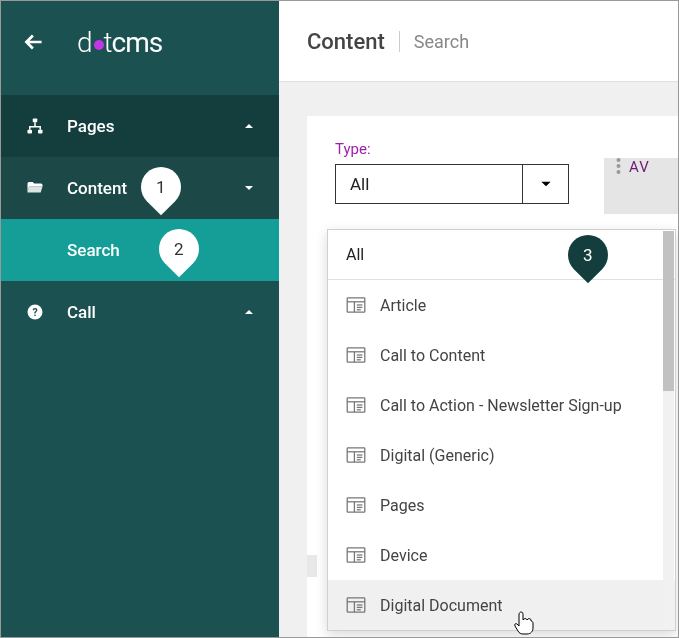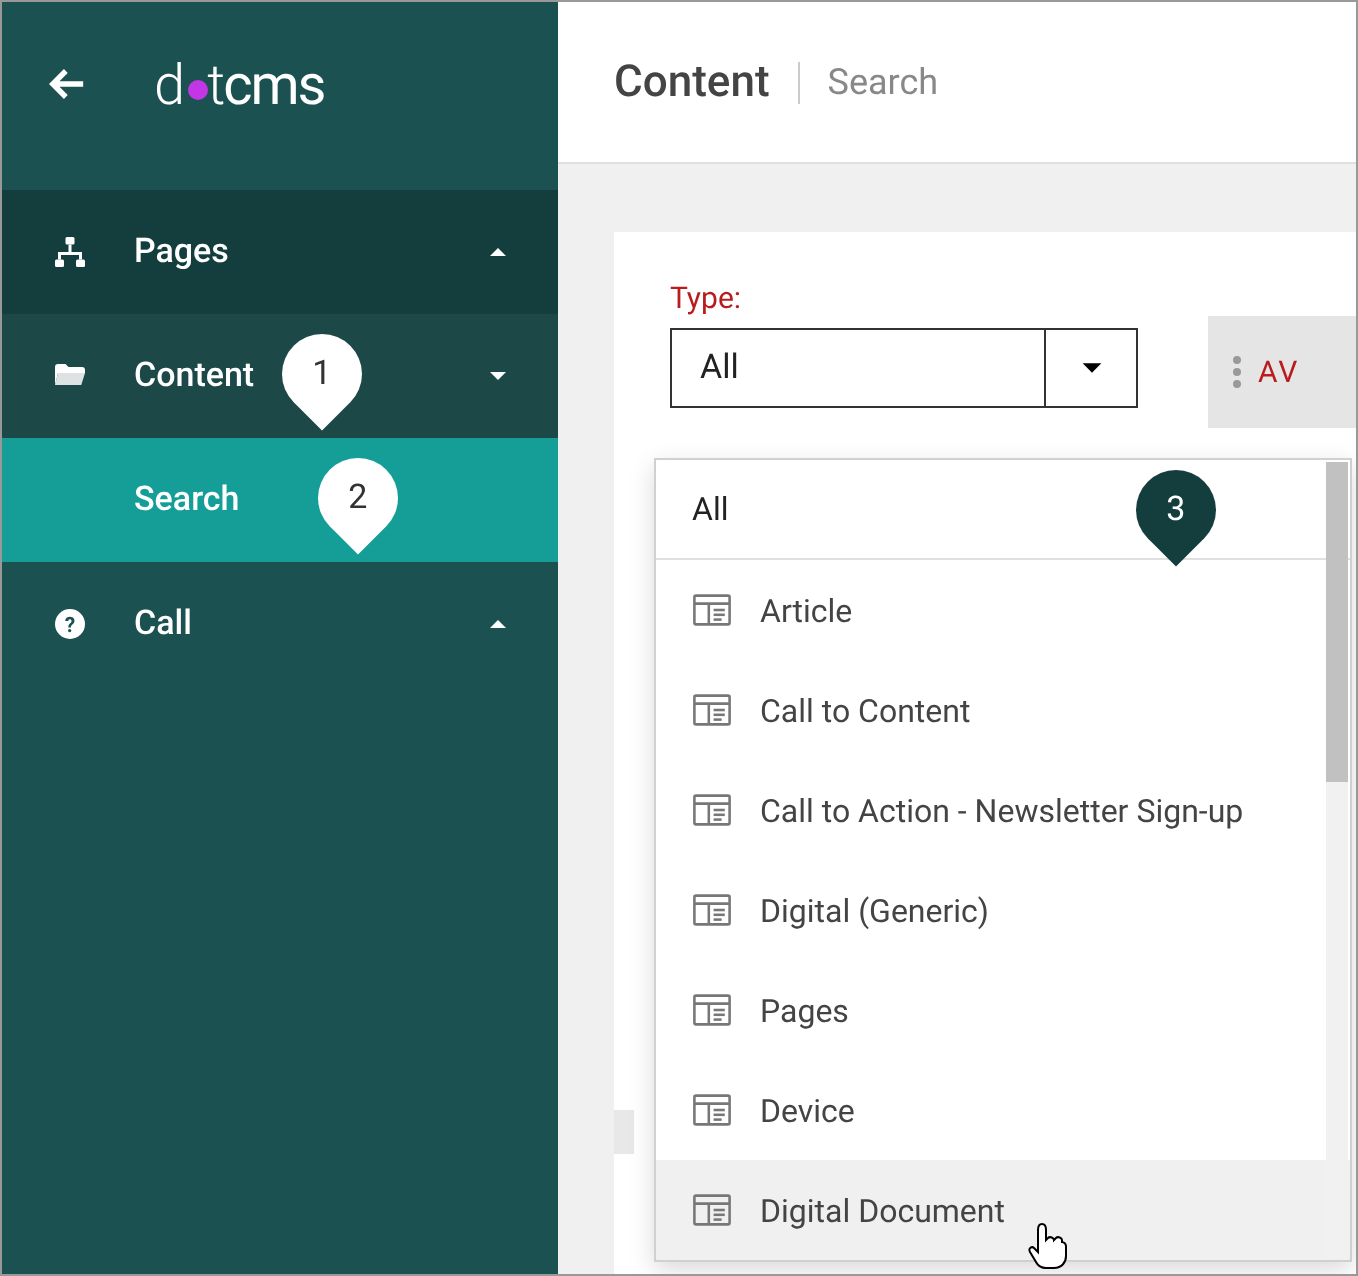--- a/index.html
+++ b/index.html
@@ -134,21 +134,21 @@
       padding: 34px 0 0 28px;
     }
     .panel {
       background: #fff;
       position: absolute;
       top: 34px; left: 28px; right: 0; bottom: 0;
       padding: 24px 28px;
     }
     .type-label {
       font-size: 15px;
-      color: #b91c1c;
+      color: #a21caf;
       margin-bottom: 6px;
     }
     .type-select {
       display: flex;
       border: 1px solid #333;
       width: 234px;
       height: 40px;
       cursor: pointer;
     }
     .type-select .val {
@@ -166,23 +166,22 @@
       align-items: center;
       justify-content: center;
     }
     .av-button {
       position: absolute;
       top: 42px;
       right: 0;
       width: 74px;
       height: 56px;
       background: #e5e5e5;
-      color: #b91c1c;
-      display: flex;
-      align-items: center;
+      color: #701a75;
+      display: flex;
       padding-left: 12px;
       gap: 8px;
       font-size: 15px;
       letter-spacing: 1px;
     }
     .dropdown {
       position: absolute;
       top: 228px;
       left: 326px;
       width: 349px;

